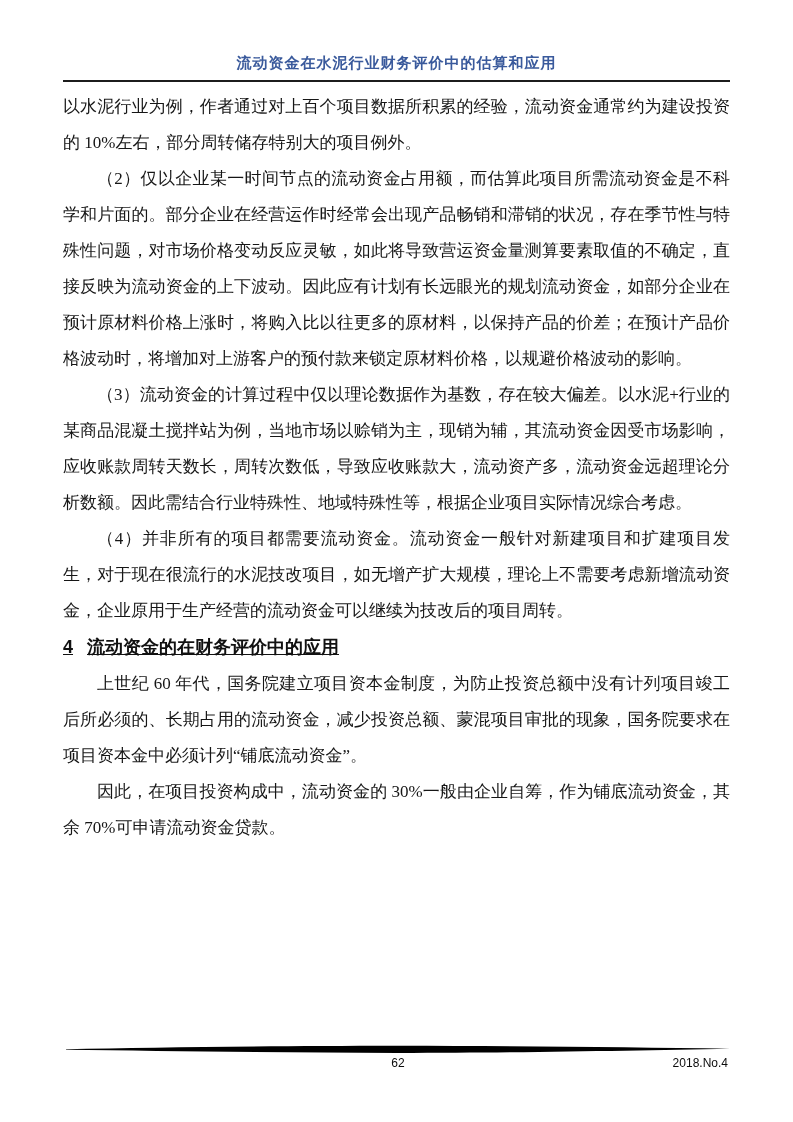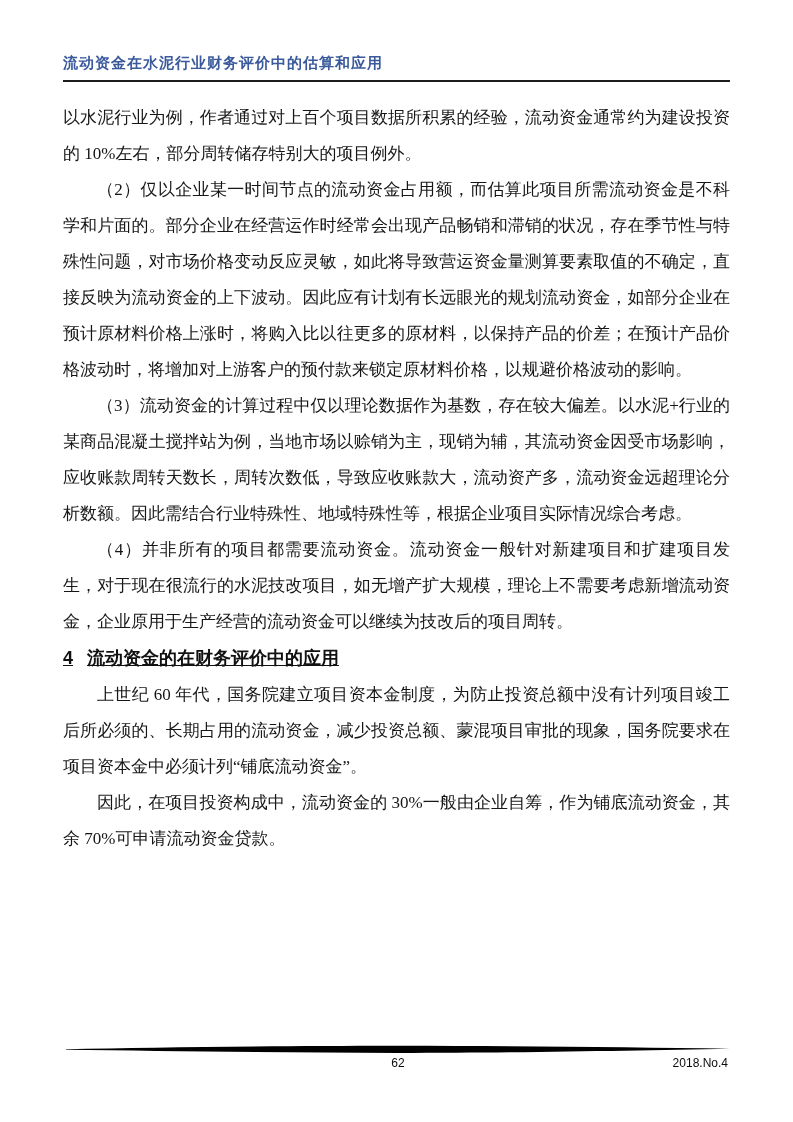--- a/index.html
+++ b/index.html
@@ -13,34 +13,35 @@
     height: 1122px;
     background: #ffffff;
     overflow: hidden;
     box-sizing: border-box;
     padding: 54px 63px 0 63px;
     font-family: "Liberation Serif", "DejaVu Serif", serif;
     color: #161616;
   }
   
   .header-title {
+    text-align: center;
     font-size: 15px;
     line-height: 18px;
     font-weight: bold;
     letter-spacing: 1px;
     color: #3a5a9c;
   }
   .header-rule {
     margin-top: 8px;
     height: 2px;
     background: #1c1c1c;
   }
   
   .doc-body {
-    margin-top: 18px;
+    margin-top: 7px;
     font-size: 17px;
     line-height: 36px;
     text-align: justify;
     text-align-last: left;
   }
   .para {
     margin: 0;
     text-indent: 2em;
     word-break: break-all;
   }

